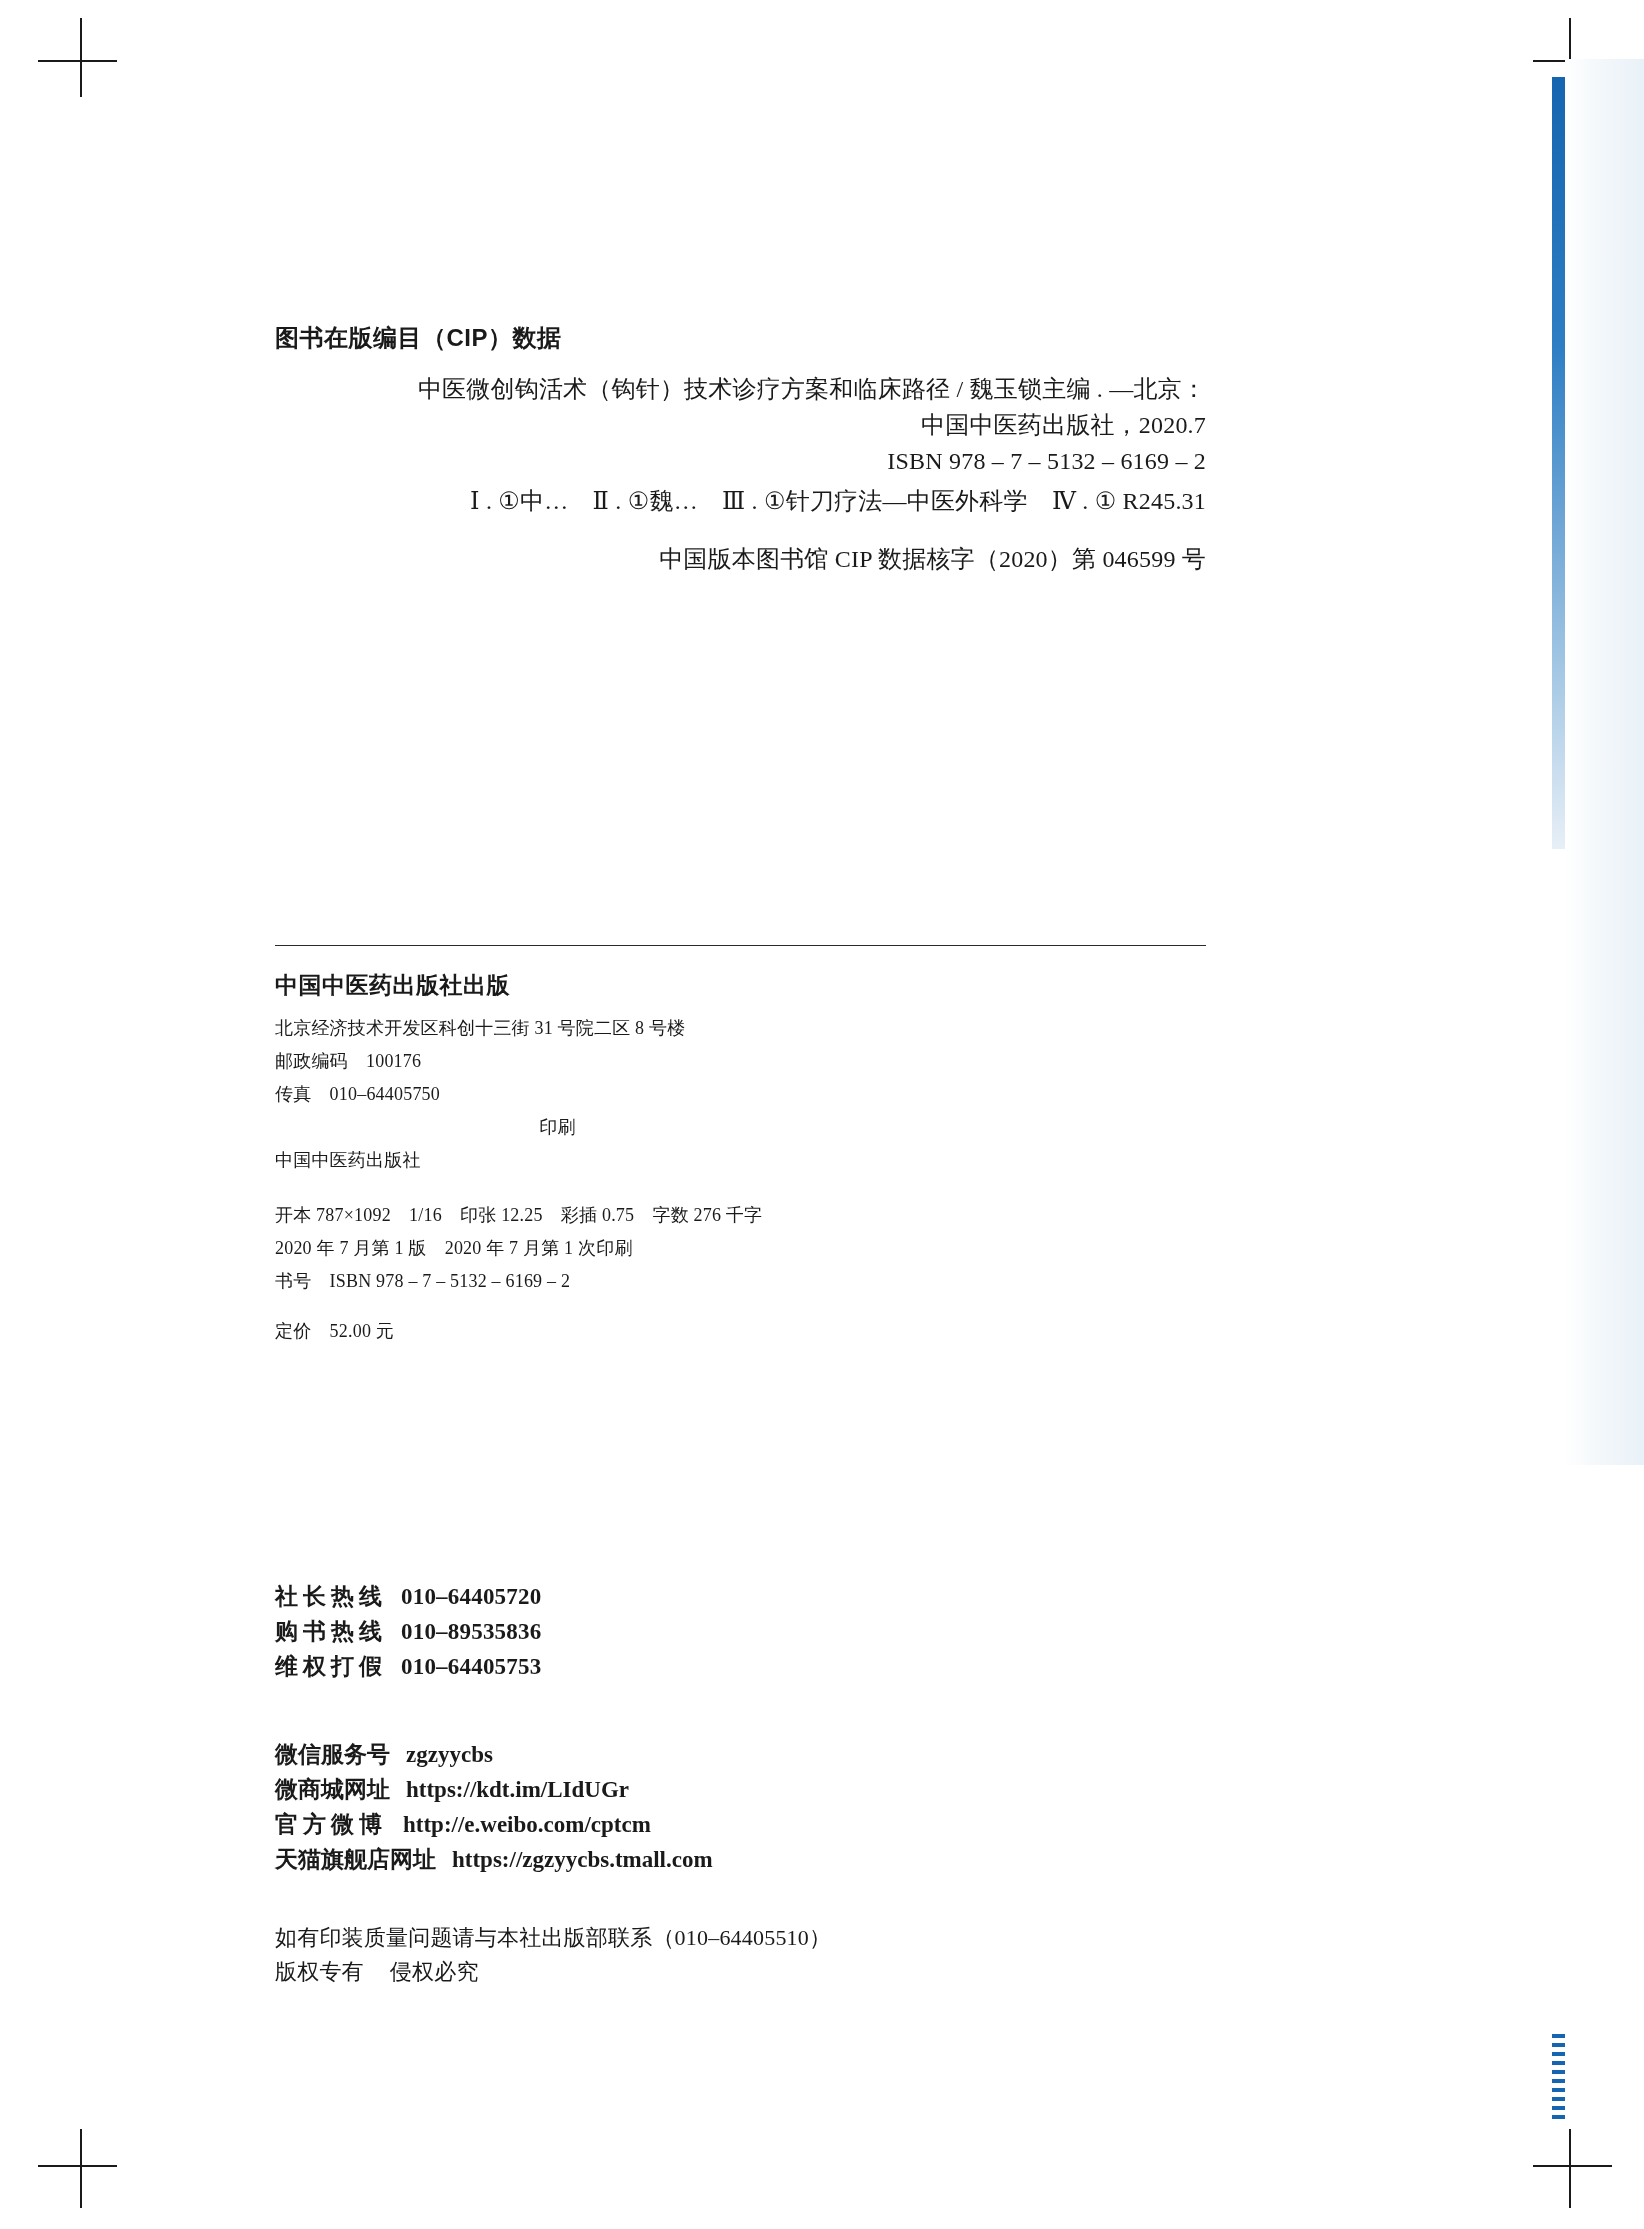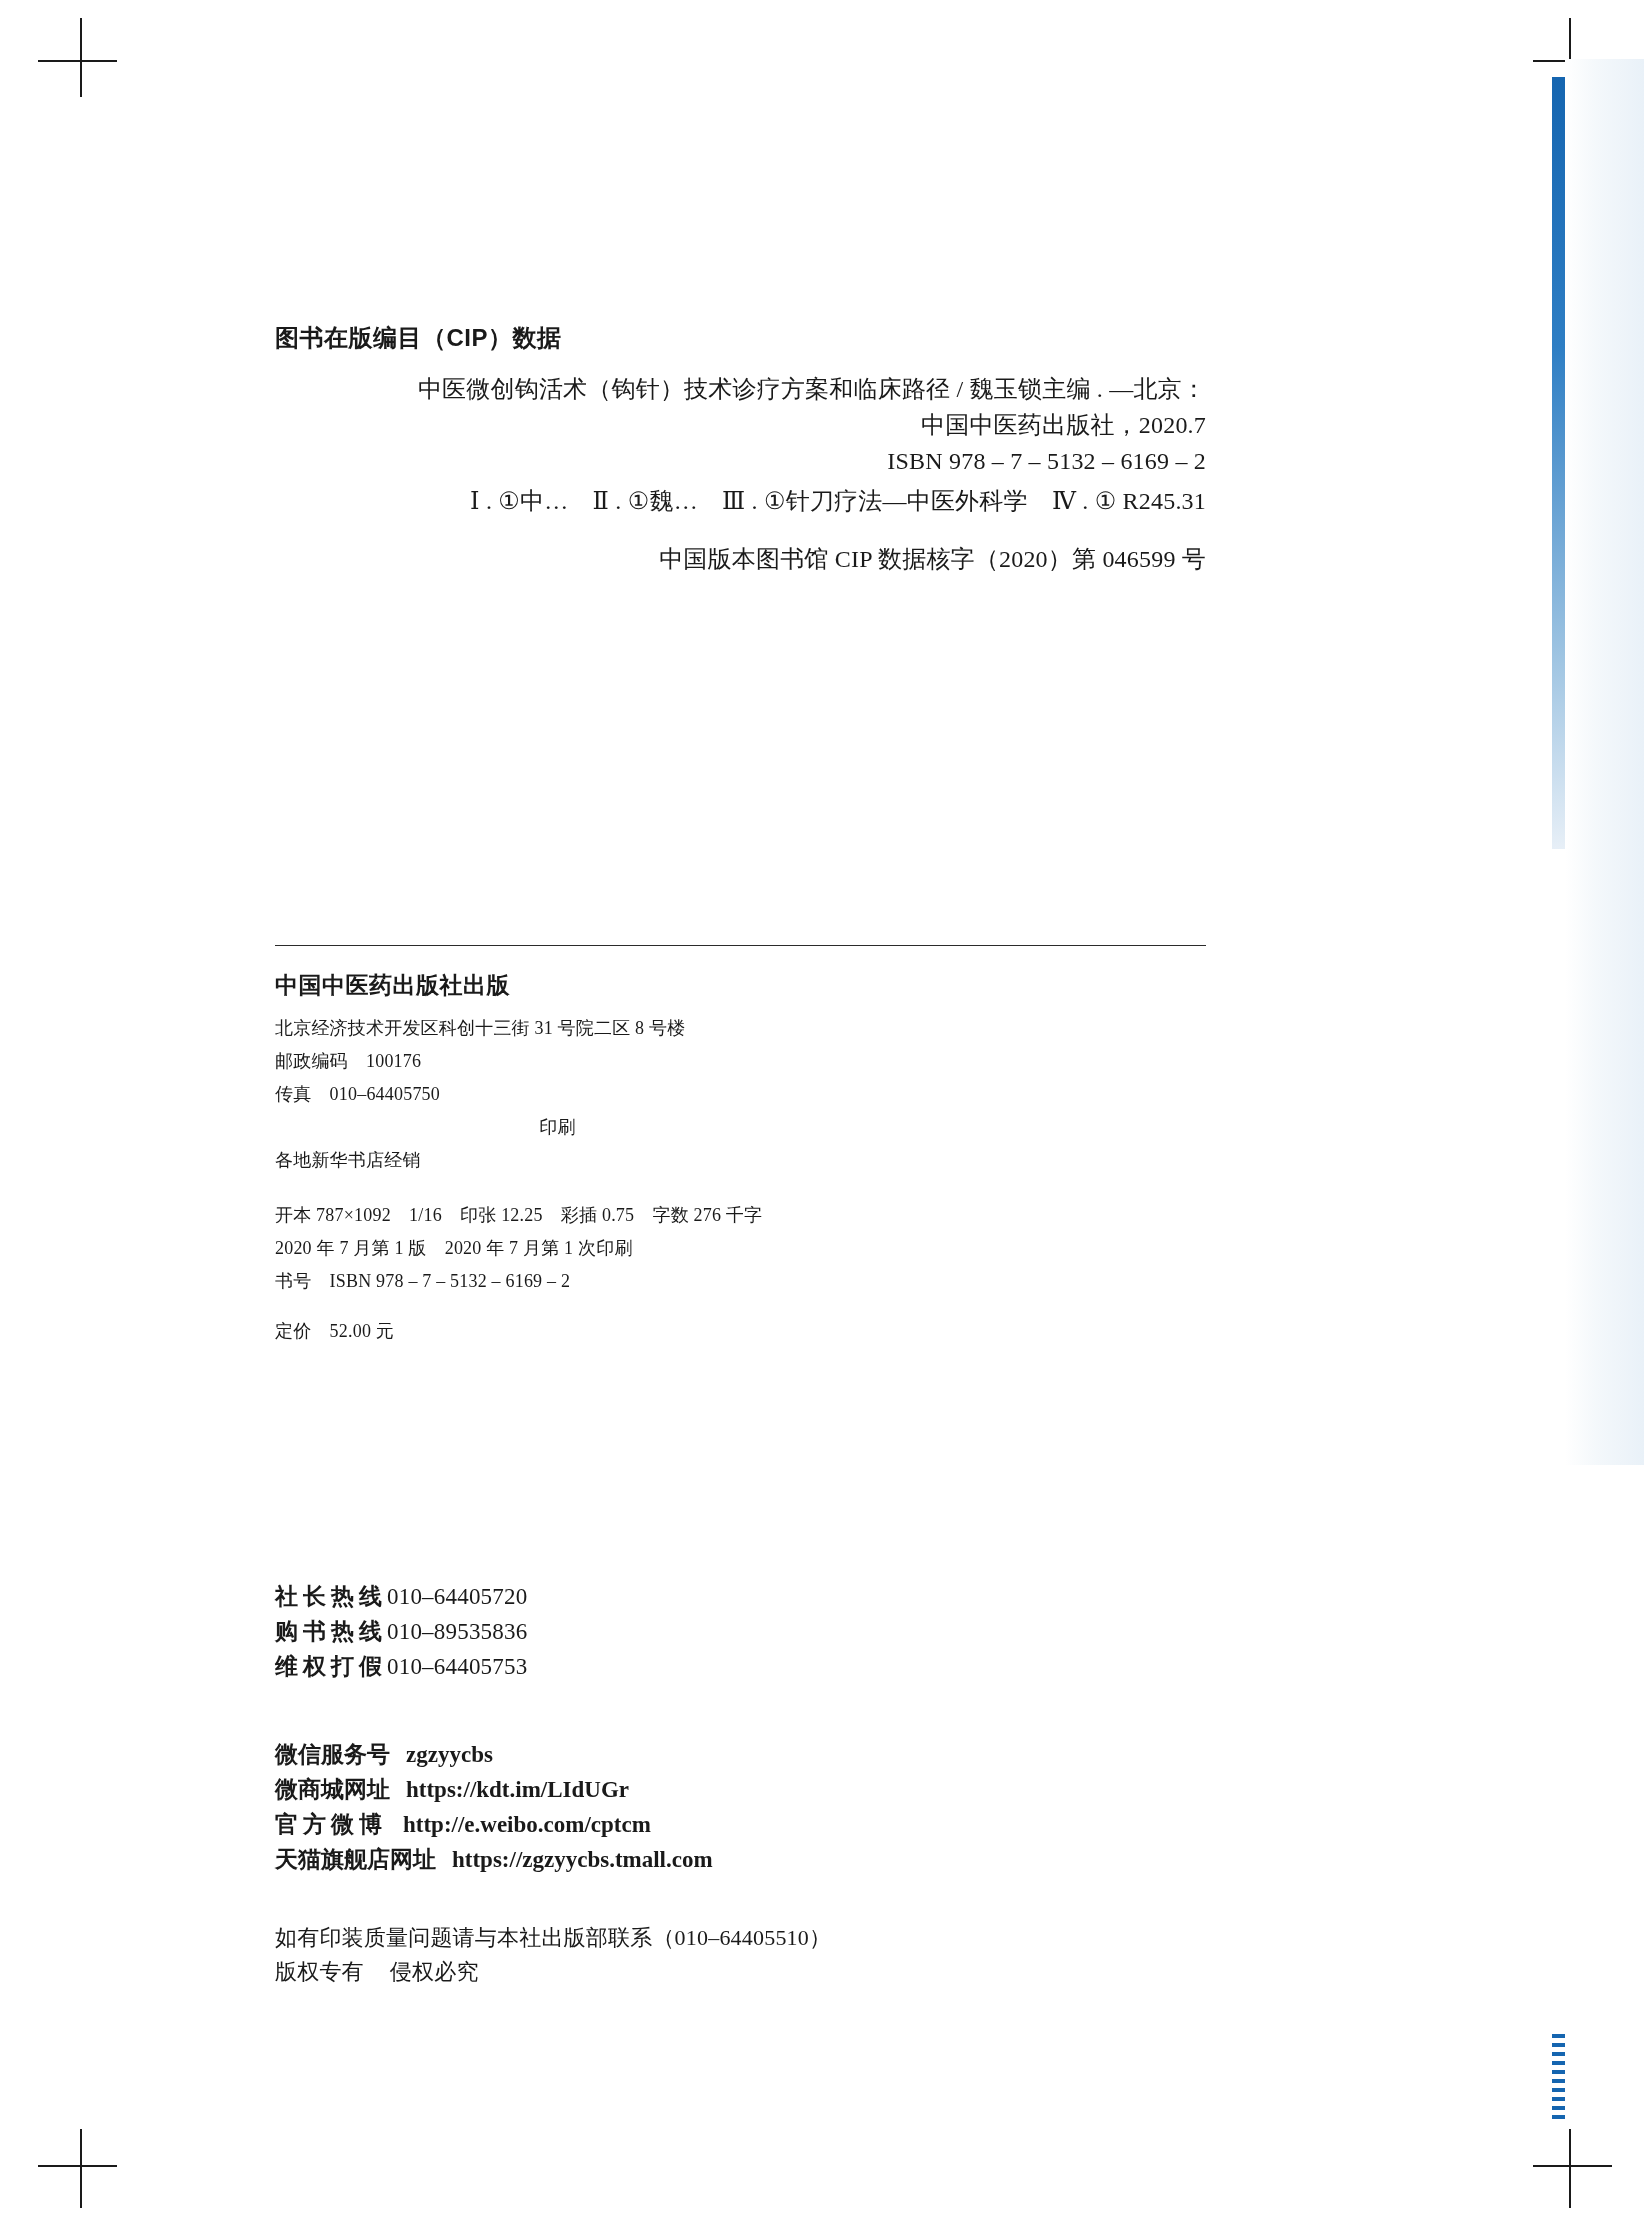--- a/index.html
+++ b/index.html
@@ -152,21 +152,21 @@
     width: 931px;
   }
   .hotline-line {
     font-family: "Liberation Sans", "DejaVu Sans", sans-serif;
     font-weight: bold;
     font-size: 23px;
     line-height: 34px;
     letter-spacing: 0.2px;
   }
   .hl-label { letter-spacing: 5px; text-align: right; }
-  .hl-value { margin-left: 0; font-family: "Liberation Serif", serif; font-weight: normal; }
+  .hl-value { margin-left: 14px; font-family: "Liberation Serif", serif; font-weight: bold; }
 
   .social-block {
     position: absolute;
     left: 8px;
     top: 1737px;
     width: 931px;
   }
   .social-line {
     font-family: "Liberation Sans", "DejaVu Sans", sans-serif;
     font-weight: bold;
@@ -229,21 +229,21 @@
   </div>
 
   <div class="rule"></div>
 
   <div class="pub-block">
     <div class="pub-head">中国中医药出版社出版</div>
     <div class="pub-line">北京经济技术开发区科创十三街 31 号院二区 8 号楼</div>
     <div class="pub-line">邮政编码　100176</div>
     <div class="pub-line">传真　010–64405750</div>
     <div class="pub-line center-print">印刷</div>
-    <div class="pub-line">各地新华书店经销</div>
+    <div class="pub-line">中国中医药出版社</div>
 
     <div class="pub-line group-gap">开本 787×1092　1/16　印张 12.25　彩插 0.75　字数 276 千字</div>
     <div class="pub-line">2020 年 7 月第 1 版　2020 年 7 月第 1 次印刷</div>
     <div class="pub-line">书号　ISBN 978 – 7 – 5132 – 6169 – 2</div>
 
     <div class="pub-line group-gap-sm">定价　52.00 元</div>
   </div>
 
   <div class="hotline-block">
     <div class="hotline-line">

